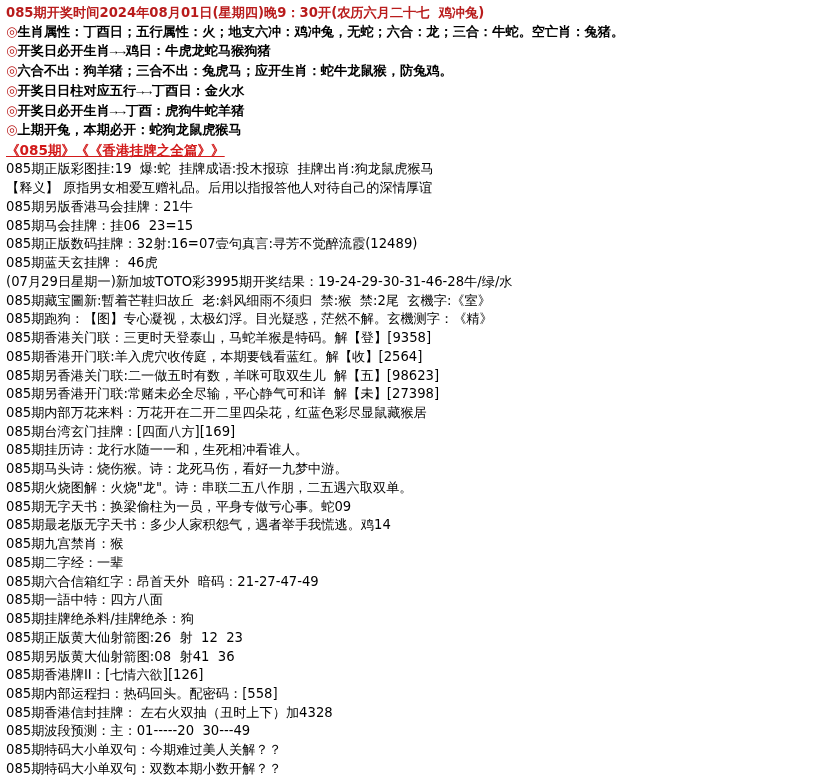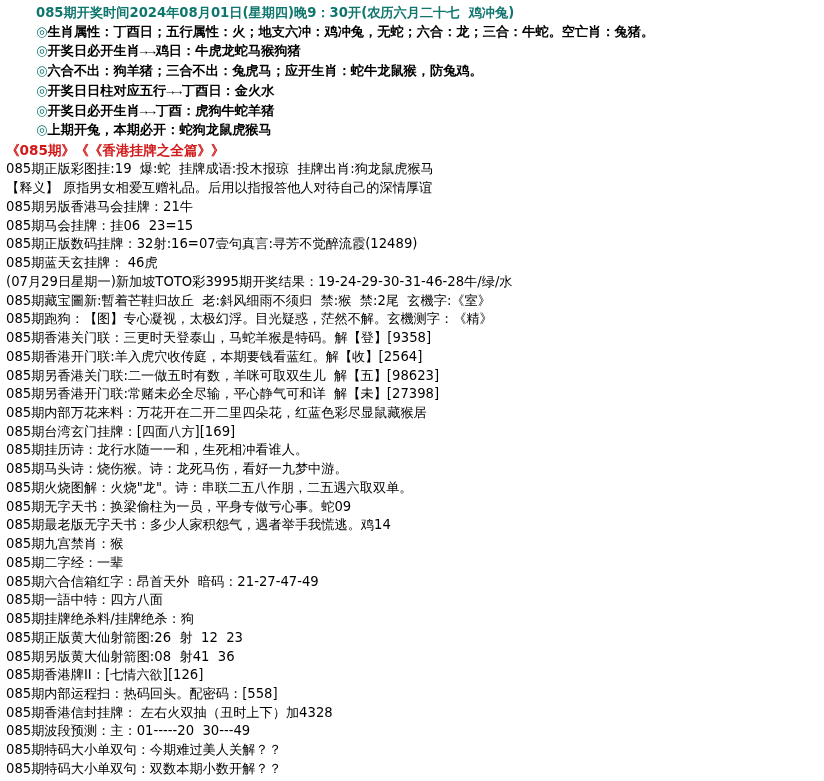--- a/index.html
+++ b/index.html
@@ -20,35 +20,35 @@
     padding: 4px 6px 0 6px;
     box-sizing: border-box;
   }
   .line {
     white-space: pre-wrap;
     word-break: break-all;
     padding: 0;
     margin: 0;
   }
   .red {
-    color: #0f766e;
+    color: #b91c1c;
     font-weight: bold;
-    margin-left: 30px;
   }
   .black {
     color: #000000;
   }
   .bold {
     font-weight: bold;
     font-family: Liberation Mono, monospace;
   }
   .title-line {
     color: #d21a1a;
     font-weight: bold;
     font-size: 13.6px;
+    text-decoration: underline;
   }
 </style>
 </head>
 <body>
 
 <div class="page">
 
   <div class="line red">085期开奖时间2024年08月01日(星期四)晚9：30开(农历六月二十七  鸡冲兔)</div>
 
   <div class="line"><span class="red">◎</span><span class="black bold">生肖属性：丁酉日；五行属性：火；地支六冲：鸡冲兔，无蛇；六合：龙；三合：牛蛇。空亡肖：兔猪。</span></div>

